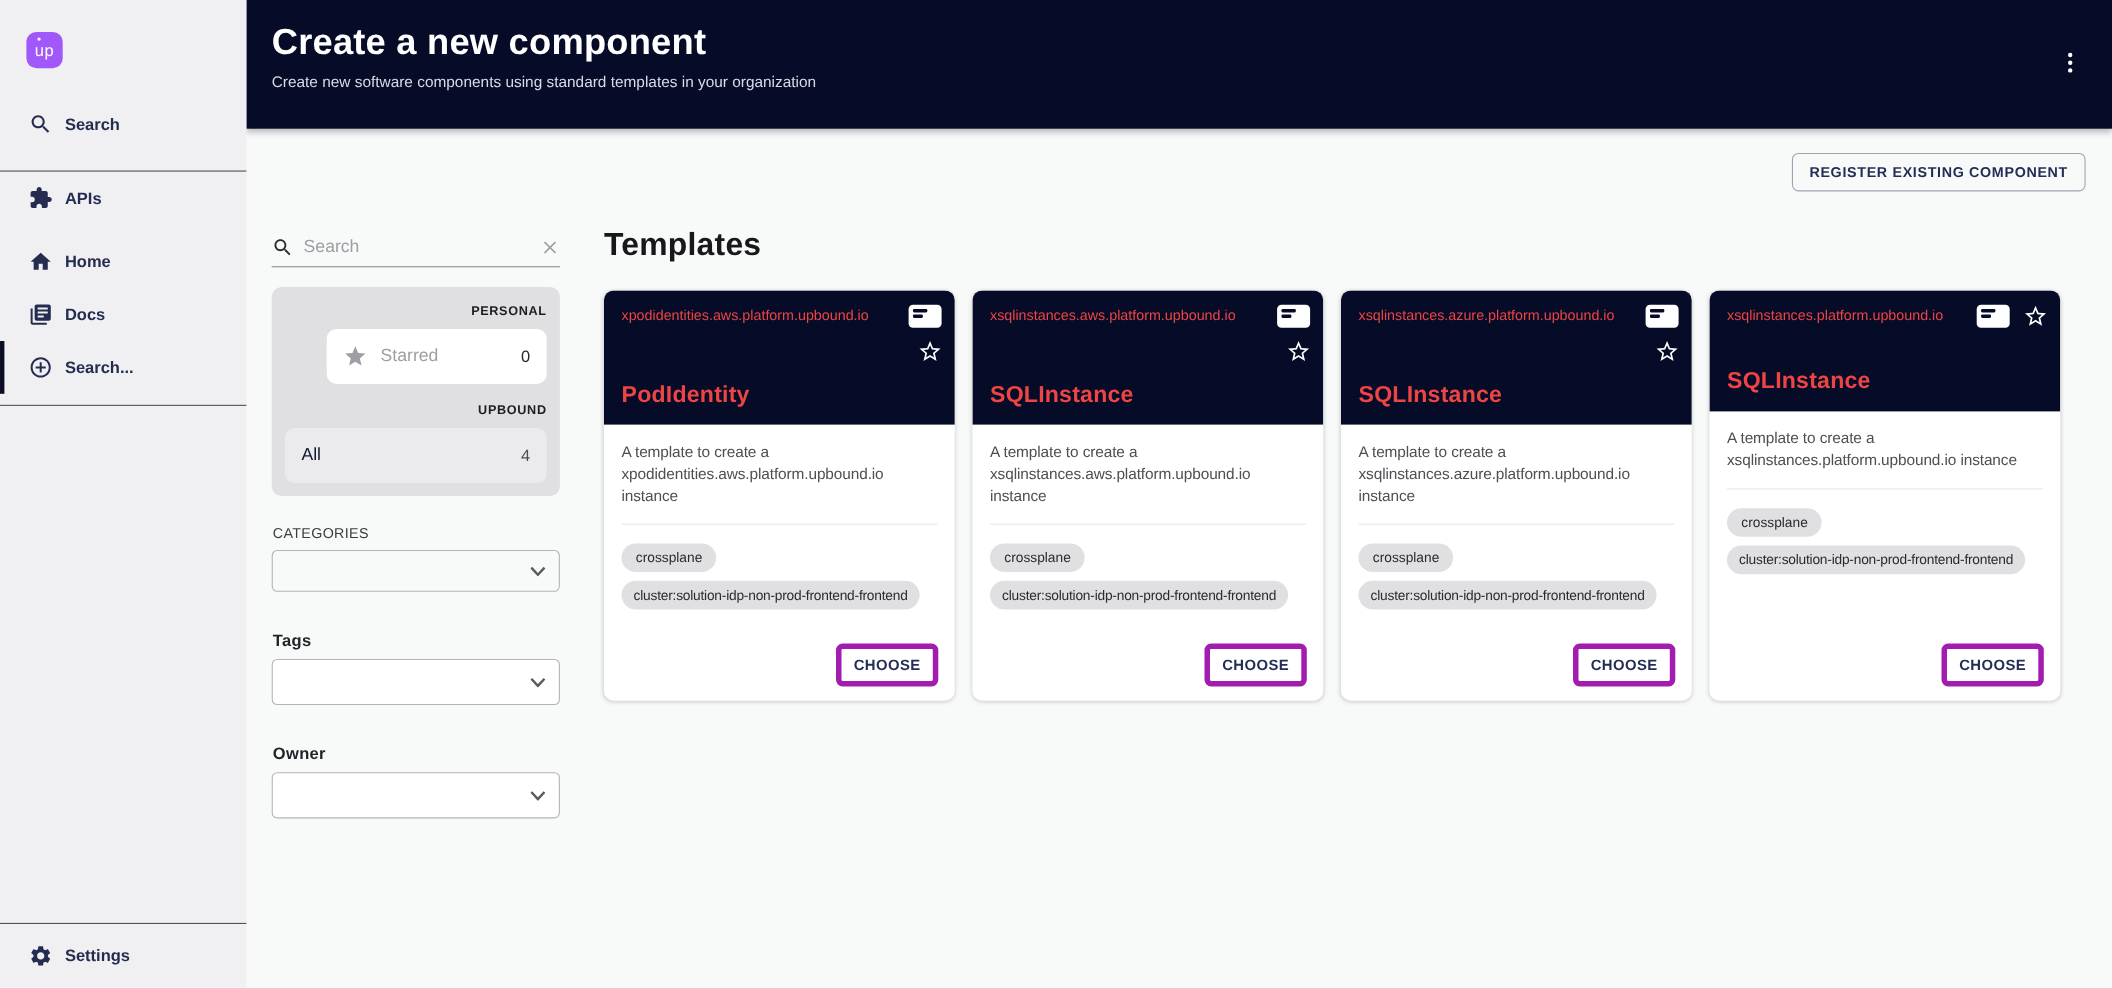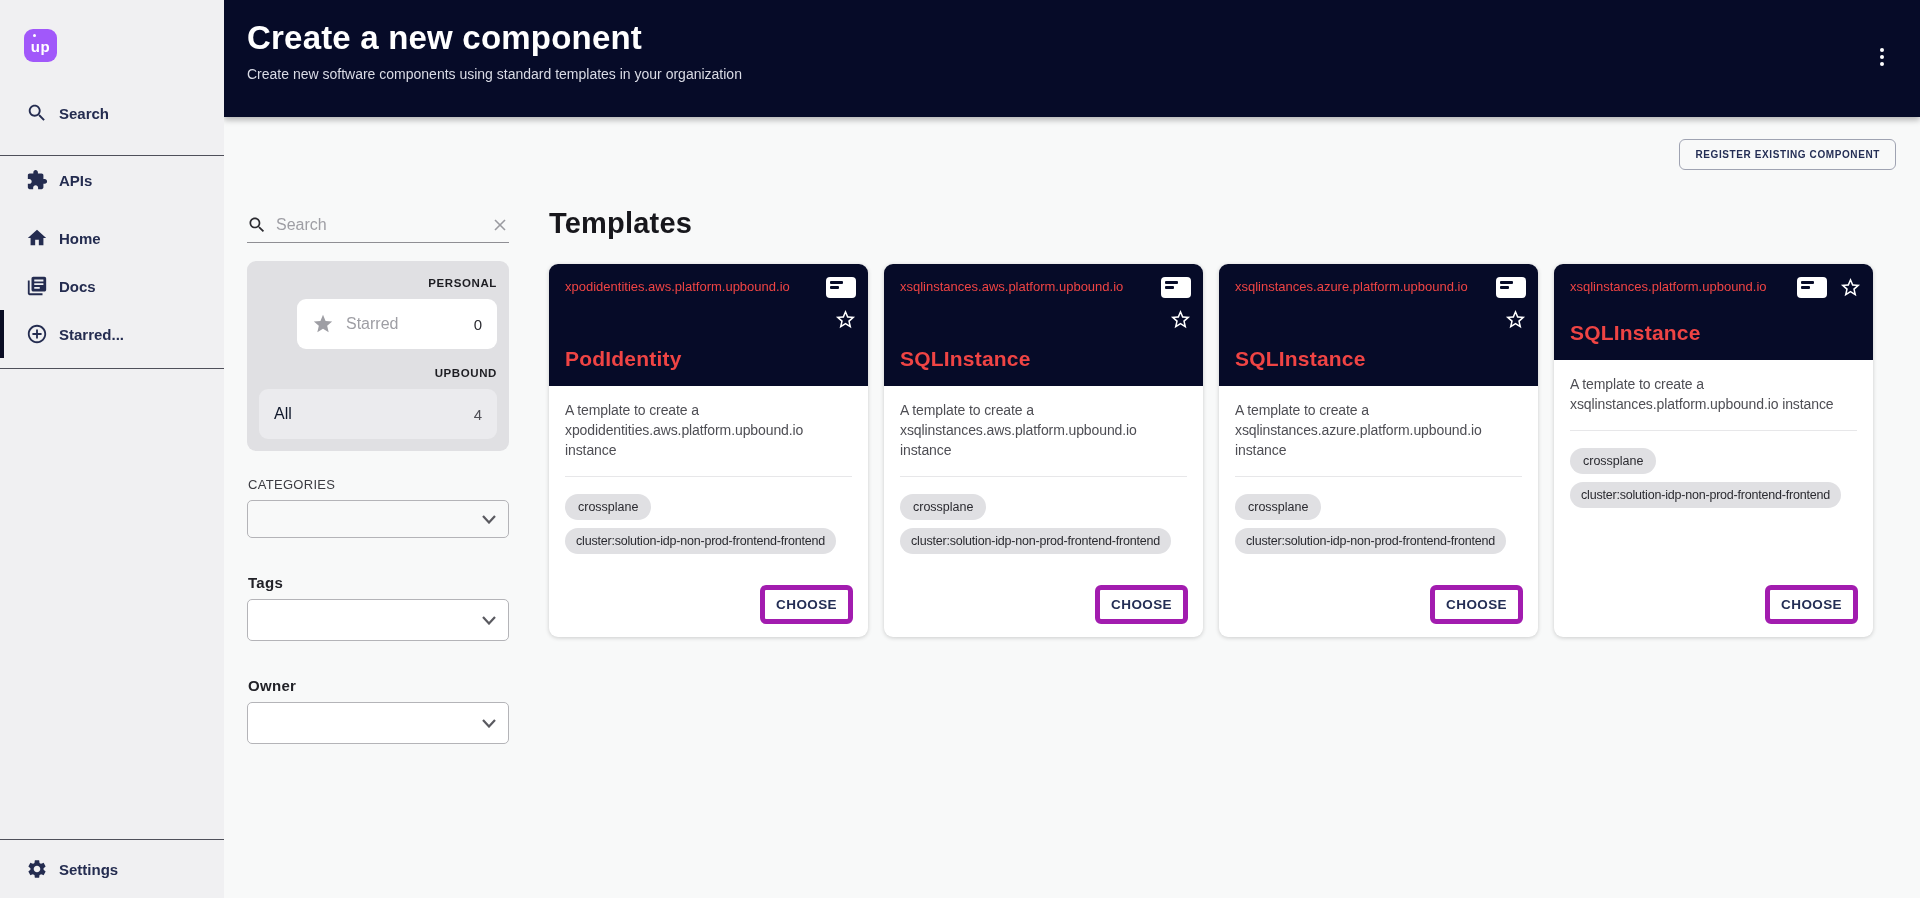--- a/index.html
+++ b/index.html
@@ -16,21 +16,21 @@
     position: absolute; left: 0; top: 0; bottom: 0; width: 224px;
     background: #f0f0f2; z-index: 3;
     display: flex; flex-direction: column;
   }
   .logo-box {
     width: 33px; height: 33px; background: #a158fa; border-radius: 9px;
     margin: 29px 0 0 24px; display: flex; align-items: center; justify-content: center;
     cursor: pointer;
   }
   .logo-text {
-    color: #fff; font-weight: 700; font-size: 15px; letter-spacing: 0.5px; position: relative; top: 1px;
+    color: #fff; font-weight: 400; font-size: 15px; letter-spacing: 0.5px; position: relative; top: 1px;
   }
   .logo-text::before {
     content: ""; position: absolute; left: 2px; top: -4px;
     width: 3px; height: 3px; border-radius: 50%; background: #fff;
   }
   .side-item {
     display: flex; align-items: center; height: 48px; padding-left: 26px;
     font-size: 15px; font-weight: 600; color: #242c50; cursor: pointer; position: relative;
   }
   .side-item .s-icon { width: 22px; height: 22px; margin-right: 11px; flex: 0 0 auto; }
@@ -60,21 +60,21 @@
     cursor: pointer;
   }
   .kebab i { width: 4px; height: 4px; border-radius: 50%; background: #fff; display:block; }
 
   
   .content { position: absolute; left: 224px; top: 117px; right: 0; bottom: 0; background: #f8f9f9; }
 
   .register-btn {
     position: absolute; top: 22px; right: 24px;
     background: transparent; border: 1px solid #9fa3b2; border-radius: 6px;
-    padding: 9px 15px; font-size: 10px; font-weight: 700; letter-spacing: 0.6px;
+    padding: 9px 15px; font-size: 13px; font-weight: 700; letter-spacing: 0.6px;
     color: #242e55; cursor: pointer; font-family: inherit;
   }
 
   
   .filter-col { position: absolute; left: 23px; top: 90px; width: 262px; }
   .search-field {
     display: flex; align-items: center; height: 36px; border-bottom: 1px solid #8f8f94;
   }
   .search-field svg.mag { width: 20px; height: 20px; fill: #2b2b30; margin-right: 9px; flex: 0 0 auto; }
   .search-field input {
@@ -123,21 +123,21 @@
   .cards { display: flex; gap: 16px; margin-top: 24px; }
   .card {
     width: 319px; height: 373px; background: #fff; border-radius: 9px;
     box-shadow: 0 1px 4px rgba(0,0,0,0.18); position: relative; overflow: hidden;
     display: flex; flex-direction: column;
   }
   .card-header {
     background: #060b28; color: #ef4444; position: relative;
     height: 122px; flex: 0 0 auto; padding: 15px 16px;
   }
-  .card.compact .card-header { height: 96px; }
+  .card.compact .card-header { height: 110px; }
   .card-name { font-size: 13px; line-height: 1.3; padding-right: 38px; font-weight: 400; }
   .card.compact .card-name { padding-right: 76px; }
   .type-icon {
     position: absolute; top: 13px; right: 12px; width: 30px; height: 21px;
     background: #fff; border-radius: 4px;
   }
   .card.compact .type-icon { right: 46px; }
   .type-icon i { position: absolute; left: 4px; background: #060b28; height: 3px; display: block; border-radius: 1px; }
   .type-icon i.l1 { top: 4px; width: 13px; }
   .type-icon i.l2 { top: 9px; width: 9px; }
@@ -206,21 +206,21 @@
     </span>
     <span>Docs</span>
   </div>
 
   <div class="side-item active">
     <span class="s-icon">
       <svg viewBox="0 0 24 24">
           <path d="M13 7h-2v4H7v2h4v4h2v-4h4v-2h-4V7zm-1-5C6.48 2 2 6.48 2 12s4.48 10 10 10 10-4.48 10-10S17.52 2 12 2zm0 18c-4.41 0-8-3.59-8-8s3.59-8 8-8 8 3.59 8 8-3.59 8-8 8z"></path>
         </svg>
     </span>
-    <span>Starred...</span>
+    <span>Search...</span>
   </div>
 
   <hr class="side-divider d2">
 
   <div class="spacer"></div>
 
   <hr class="side-divider">
   <div class="side-item settings-item">
     <span class="s-icon">
       <svg viewBox="0 0 24 24">

